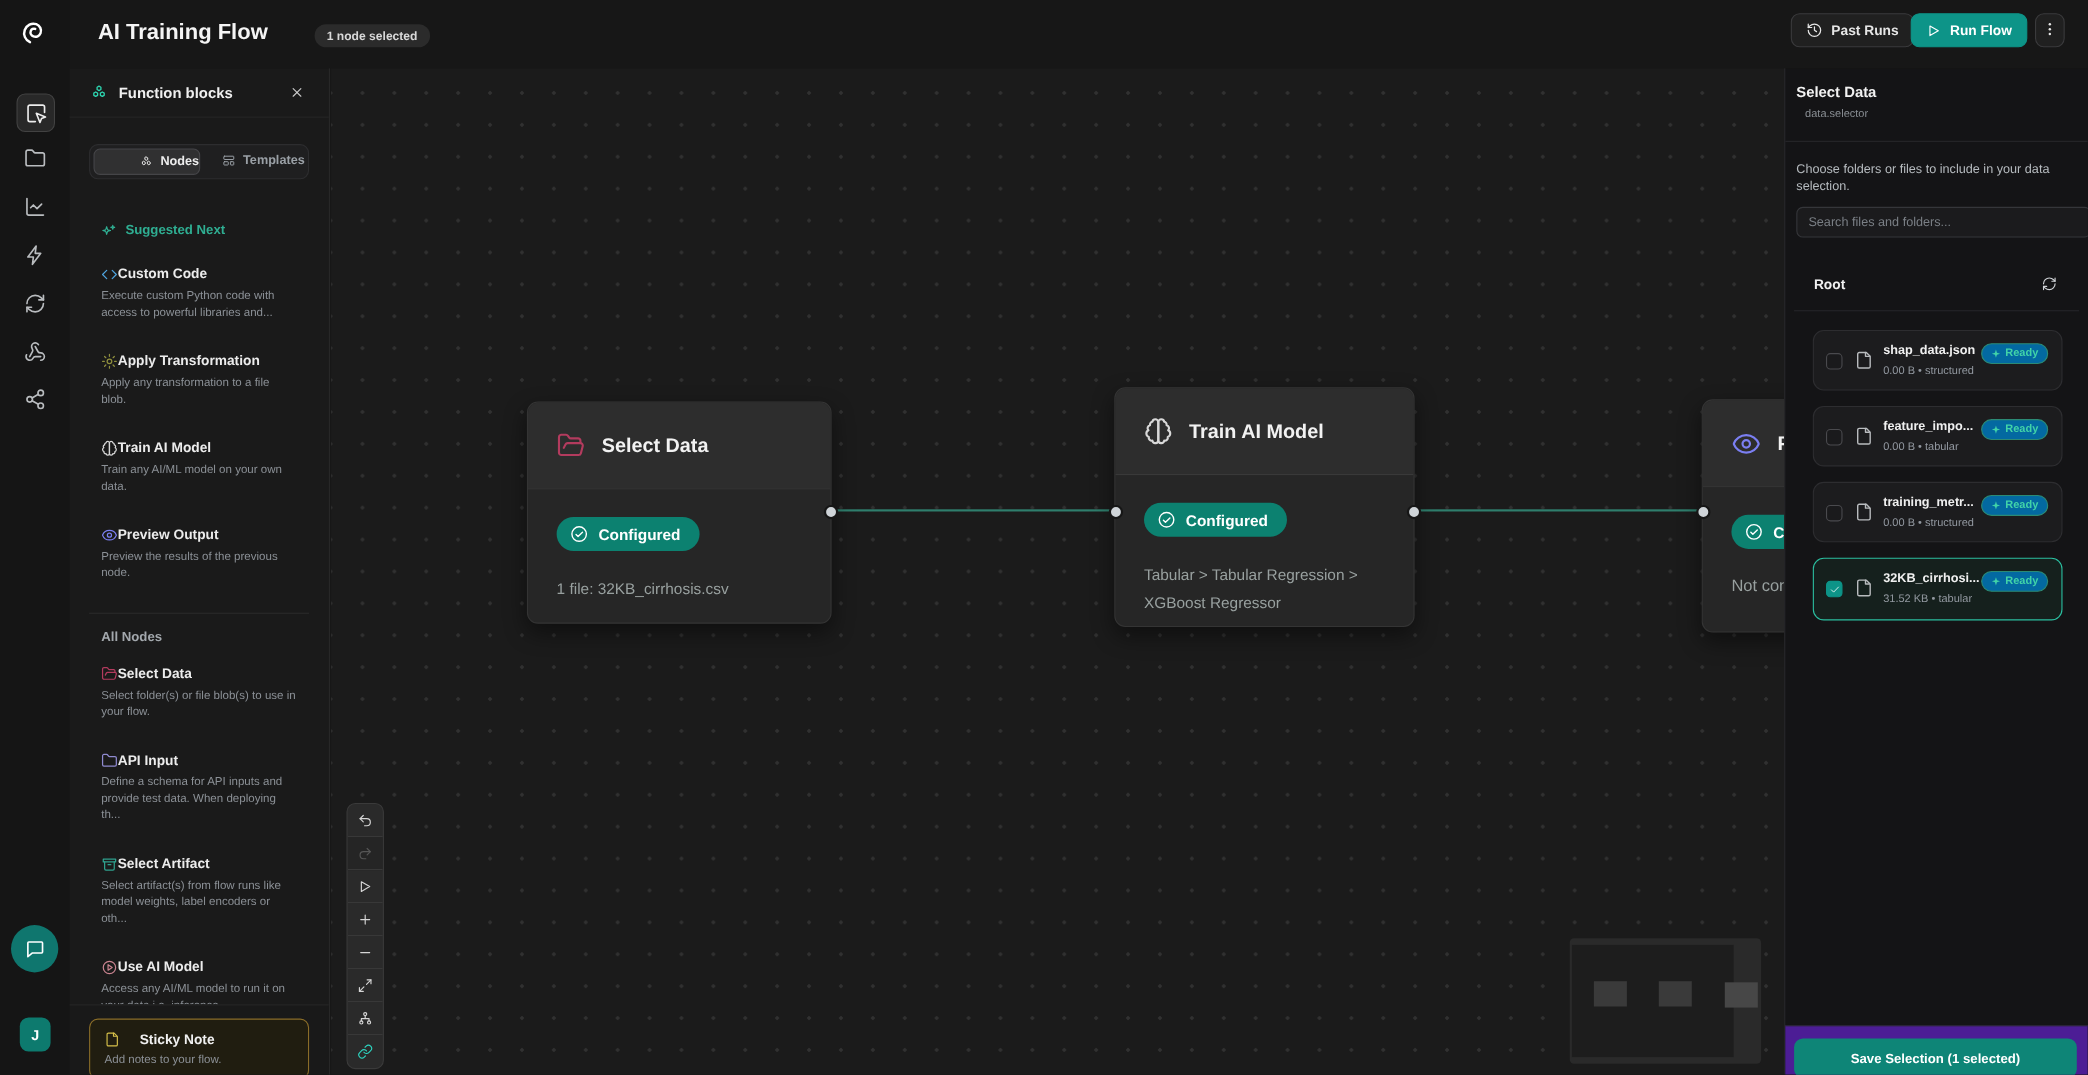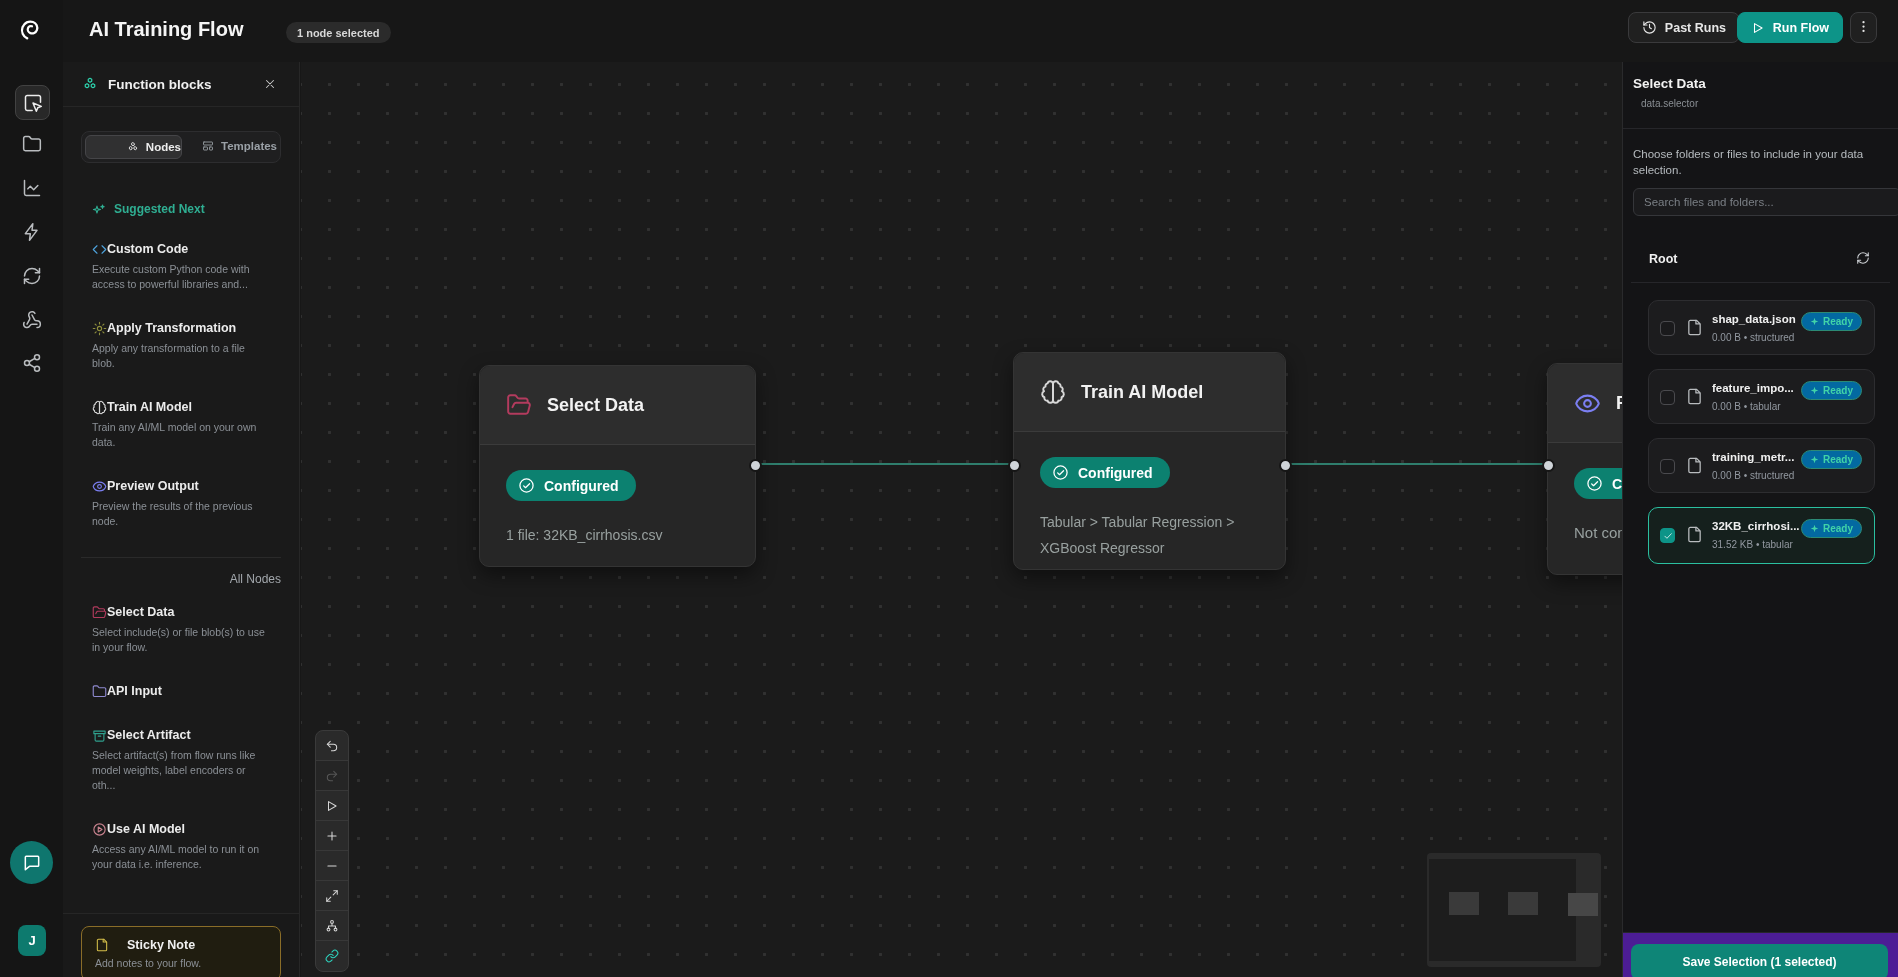--- a/index.html
+++ b/index.html
@@ -40,21 +40,21 @@
   .seg-btn{flex:1;height:22px;display:flex;align-items:center;justify-content:flex-end;gap:7px;
            font-size:11.5px;font-weight:700;color:#9aa0a6;border-radius:6px;cursor:pointer;}
   .seg-btn.active{background:#303031;border:1px solid #454548;color:#ededed;}
   .fp-content{padding:0 18px;margin-top:39px;}
   .fp-suggested{margin:32px 0 25px;display:flex;align-items:center;gap:8px;color:#2fae92;
                 font-size:12px;font-weight:700;padding-left:11px;}
   .fp-item{padding-left:11px;margin-bottom:28px;cursor:pointer;}
   .fp-item-title{display:flex;align-items:center;gap:0;font-size:12.5px;font-weight:700;color:#ececec;line-height:16px;}
   .fp-item-desc{margin-top:5px;font-size:10.5px;line-height:15px;color:#8b9096;max-width:178px;}
   .fp-hr{border:none;border-top:1px solid #2a2a2a;margin:12px 0 14px;}
-  .fp-allnodes{padding-left:11px;font-size:12px;font-weight:400;color:#a3a8ad;margin-bottom:18px;text-align:right;}
+  .fp-allnodes{padding-left:11px;font-size:12px;font-weight:700;color:#a3a8ad;margin-bottom:18px;}
   .fp-sticky-zone{position:absolute;left:0;right:0;top:851px;bottom:0;border-top:1px solid #262626;
                   background:#191919;padding:12px 18px;box-sizing:border-box;}
   .sticky-card{border:1px solid #8a6d28;background:#201d10;border-radius:8px;padding:11px 13px;cursor:pointer;}
   .sticky-title{display:flex;align-items:center;gap:18px;font-size:12.5px;font-weight:700;color:#f0f0f0;}
   .sticky-desc{margin-top:5px;font-size:10.5px;color:#8b9096;}
 
   
   .canvas{position:absolute;left:301px;top:62px;right:276px;bottom:0;background:#1b1b1b;overflow:hidden;
           background-image:radial-gradient(circle,#313131 1.4px,transparent 1.6px);
           background-size:29px 29px;background-position:14px 8px;}
@@ -316,32 +316,33 @@
 
     <div class="fp-item">
       <div class="fp-item-title">
         <span style="color:#b33b5e">
           <svg class="i" width="15" height="15" viewBox="0 0 24 24" stroke-width="1.6">
               <path d="m6 14 1.45-2.9A2 2 0 0 1 9.24 10H20a2 2 0 0 1 1.94 2.5l-1.55 6a2 2 0 0 1-1.94 1.5H4a2 2 0 0 1-2-2V5a2 2 0 0 1 2-2h3.93a2 2 0 0 1 1.66.9l.82 1.2a2 2 0 0 0 1.66.9H18a2 2 0 0 1 2 2v2"></path>
             </svg>
         </span>
         <span>Select Data</span>
       </div>
-      <div class="fp-item-desc">Select include(s) or file blob(s) to use in your flow.</div>
+      <div class="fp-item-desc">Select folder(s) or file blob(s) to use in your flow.</div>
     </div>
 
     <div class="fp-item">
       <div class="fp-item-title">
         <span style="color:#8f8ad0">
           <svg class="i" width="15" height="15" viewBox="0 0 24 24" stroke-width="1.6">
               <path d="M20 20a2 2 0 0 0 2-2V8a2 2 0 0 0-2-2h-7.9a2 2 0 0 1-1.69-.9L9.6 3.9A2 2 0 0 0 7.93 3H4a2 2 0 0 0-2 2v13a2 2 0 0 0 2 2Z"></path>
             </svg>
         </span>
         <span>API Input</span>
       </div>
+      <div class="fp-item-desc">Define a schema for API inputs and provide test data. When deploying th...</div>
     </div>
 
     <div class="fp-item">
       <div class="fp-item-title">
         <span style="color:#2fa08d">
           <svg class="i" width="15" height="15" viewBox="0 0 24 24" stroke-width="1.6">
               <path d="M3 5h18v4H3z"></path>
               <path d="M5 9v10a2 2 0 0 0 2 2h10a2 2 0 0 0 2-2V9"></path>
               <path d="M10 13h4"></path>
             </svg>

